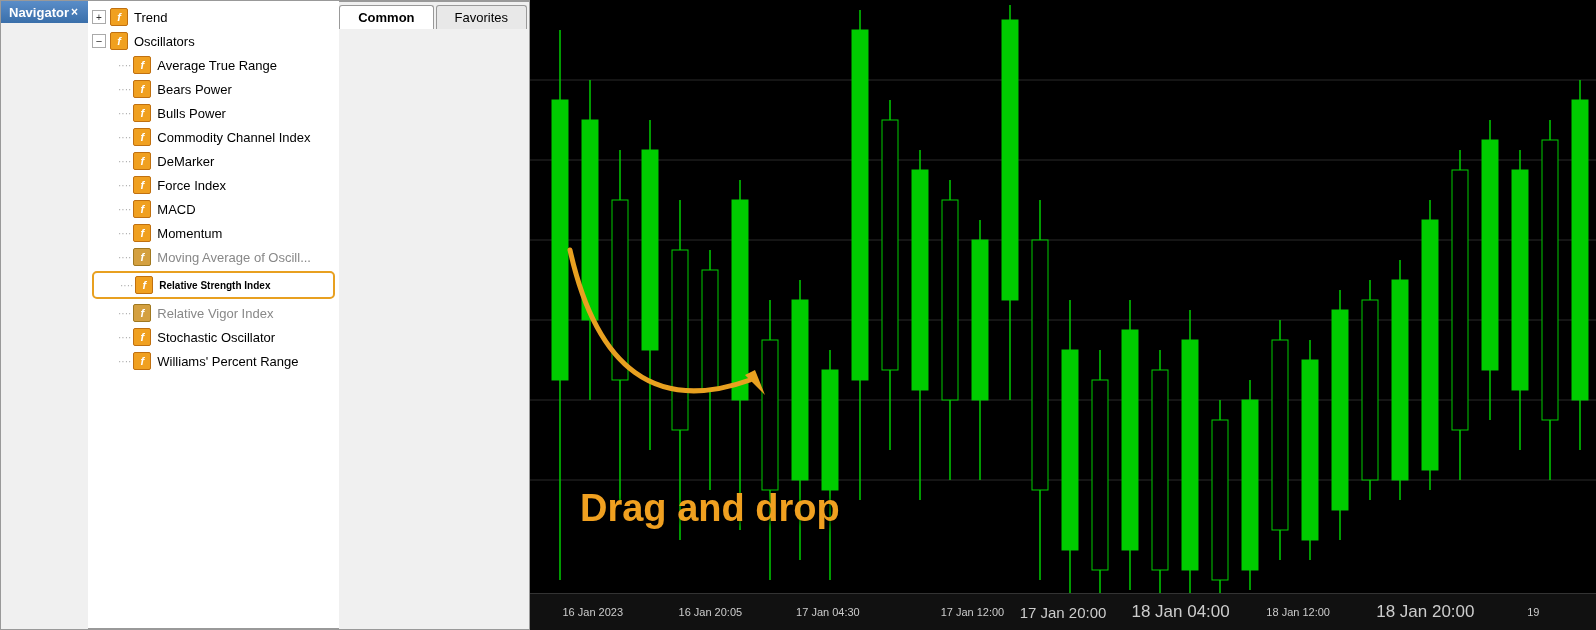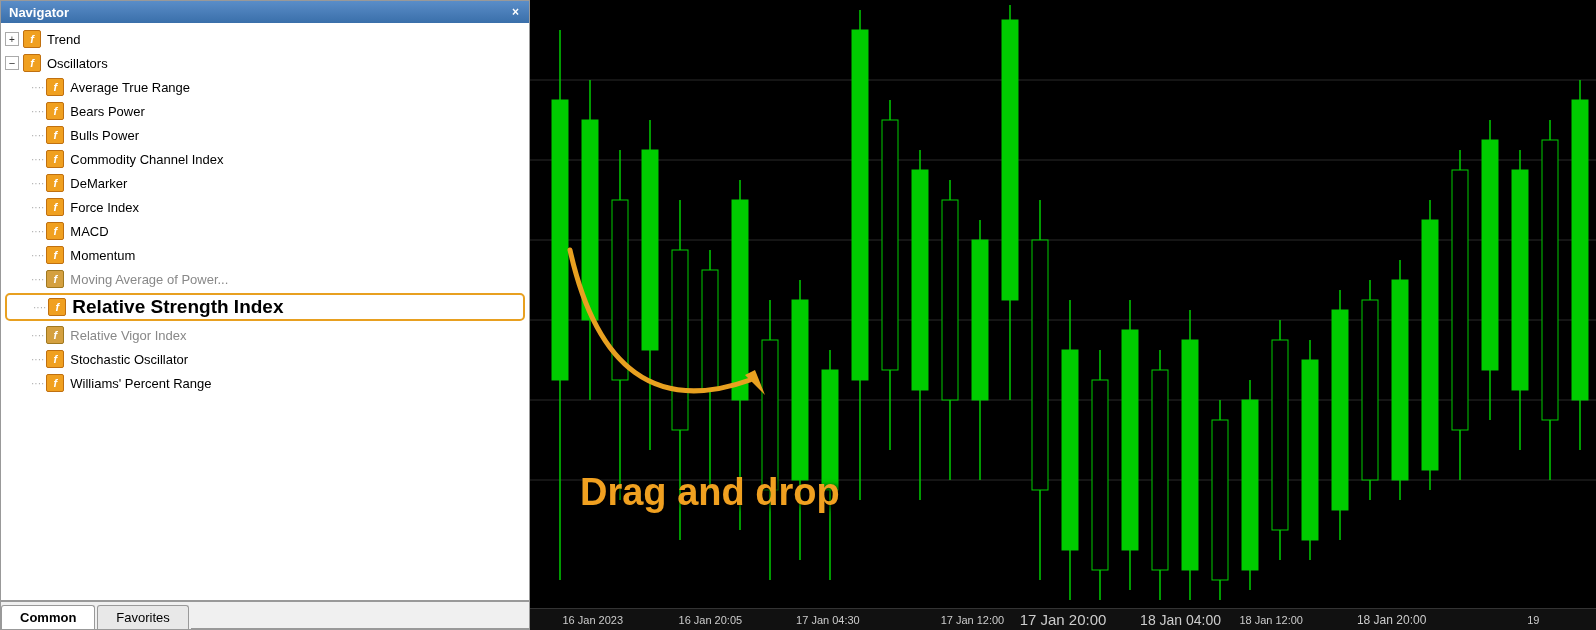--- a/index.html
+++ b/index.html
@@ -14,21 +14,21 @@
     }
 
     
     .navigator-panel {
       width: 530px;
       min-width: 530px;
       height: 100%;
       background: #f0f0f0;
       border: 1px solid #999;
       display: flex;
-      flex-direction: column;
+      flex-direction: row;
     }
 
     .navigator-titlebar {
       background: linear-gradient(to bottom, #5a8dc8, #3a6faa);
       color: white;
       padding: 4px 8px;
       font-size: 13px;
       font-weight: bold;
       display: flex;
       align-items: center;
@@ -147,21 +147,21 @@
     .time-label {
       color: #cccccc;
       font-size: 11px;
       flex: 1;
       text-align: center;
     }
 
     
     .drag-drop-label {
       position: absolute;
-      bottom: 116px;
+      bottom: 100px;
       left: 50px;
       font-size: 36px;
       font-weight: bold;
       color: #f0a020;
       text-shadow: 2px 2px 4px rgba(0,0,0,0.8);
       pointer-events: none;
       z-index: 10;
     }
 
     
@@ -257,27 +257,27 @@
 
     <div class="tree-row" style="padding-left: 30px;">
       <span style="color:#aaa; font-size:10px; margin-right:2px;">····</span>
       <span class="func-icon">f</span>
       <span class="item-label">Momentum</span>
     </div>
 
     <div class="tree-row" style="padding-left: 30px; overflow: hidden;">
       <span style="color:#aaa; font-size:10px; margin-right:2px;">····</span>
       <span class="func-icon dimmed">f</span>
-      <span class="item-label dimmed">Moving Average of Power...</span>
+      <span class="item-label dimmed">Moving Average of Oscill...</span>
     </div>
 
     <div style="border: 2.5px solid #e8a020; border-radius: 5px; background: #fff; margin: 2px 4px; display:flex; align-items:center; height:28px; padding: 0 4px;">
       <span style="color:#aaa; font-size:10px; margin-right:2px; padding-left:22px;">····</span>
       <span class="func-icon">f</span>
-      <span class="item-label" style="font-size:19px; font-weight:600;">Relative Strength Index</span>
+      <span class="item-label" style="font-size:10px; font-weight:600;">Relative Strength Index</span>
     </div>
 
     <div class="tree-row" style="padding-left: 30px;">
       <span style="color:#aaa; font-size:10px; margin-right:2px;">····</span>
       <span class="func-icon dimmed">f</span>
       <span class="item-label dimmed">Relative Vigor Index</span>
     </div>
 
     <div class="tree-row" style="padding-left: 30px;">
       <span style="color:#aaa; font-size:10px; margin-right:2px;">····</span>
@@ -424,24 +424,24 @@
 
   <svg style="position:absolute; top:230px; left:20px; width:280px; height:180px; pointer-events:none; z-index:10;" viewBox="0 0 280 180">
     <path d="M 20 20 Q 60 200 200 150" fill="none" stroke="#e8a020" stroke-width="5" stroke-linecap="round"></path>
     <polygon points="190,140 210,160 200,135" fill="#e8a020" transform="translate(5, 5)"></polygon>
   </svg>
 
   <div class="drag-drop-label">
     <span style="font-size:38px; font-weight:900; color:#f0a020; text-shadow: 2px 2px 6px #000;">Drag and drop</span>
   </div>
 
-  <div class="time-axis" style="position:absolute; bottom:0; left:0; right:0; display:flex; background:#111; border-top:1px solid #333; height:22px; align-items:center;">
+  <div class="time-axis" style="position:absolute; bottom:0; left:0; right:0; display:flex; background:#111; border-top:1px solid #333; height:37px; align-items:center;">
     <span class="time-label" style="font-size:11px; color:#ccc; flex:1; text-align:center;">16 Jan 2023</span>
     <span class="time-label" style="font-size:11px; color:#ccc; flex:1; text-align:center;">16 Jan 20:05</span>
     <span class="time-label" style="font-size:11px; color:#ccc; flex:1; text-align:center;">17 Jan 04:30</span>
     <span class="time-label" style="font-size:11px; color:#ccc; flex:1; text-align:right;">17 Jan 12:00</span>
     <span class="time-label" style="font-size:15px; color:#ccc; flex:1; text-align:center;">17 Jan 20:00</span>
-    <span class="time-label" style="font-size:14px; color:#ccc; flex:1; text-align:center;">18 Jan 04:00</span>
-    <span class="time-label" style="font-size:11px; color:#ccc; flex:1; text-align:left;">18 Jan 12:00</span>
-    <span class="time-label" style="font-size:12px; color:#ccc; flex:1; text-align:left;">18 Jan 20:00</span>
+    <span class="time-label" style="font-size:17px; color:#ccc; flex:1; text-align:center;">18 Jan 04:00</span>
+    <span class="time-label" style="font-size:11px; color:#ccc; flex:1; text-align:center;">18 Jan 12:00</span>
+    <span class="time-label" style="font-size:17px; color:#ccc; flex:1; text-align:right;">18 Jan 20:00</span>
     <span class="time-label" style="font-size:11px; color:#ccc; flex:1; text-align:center;">19</span>
   </div>
 </div>
 
 </body></html>

